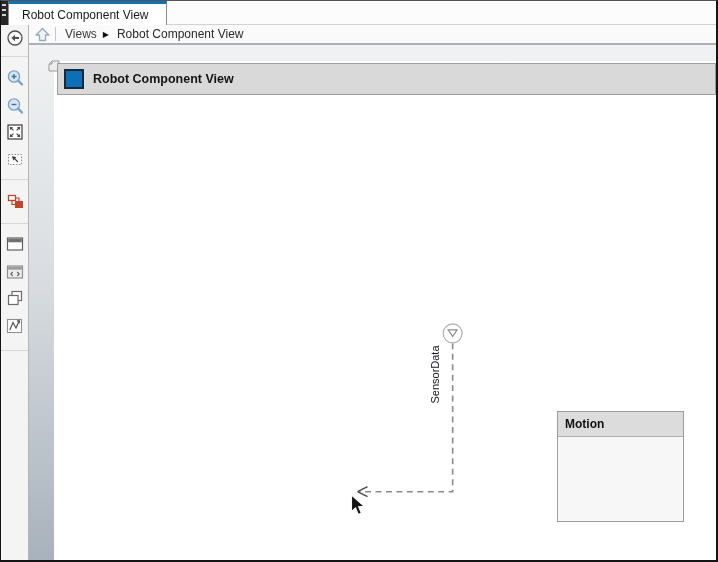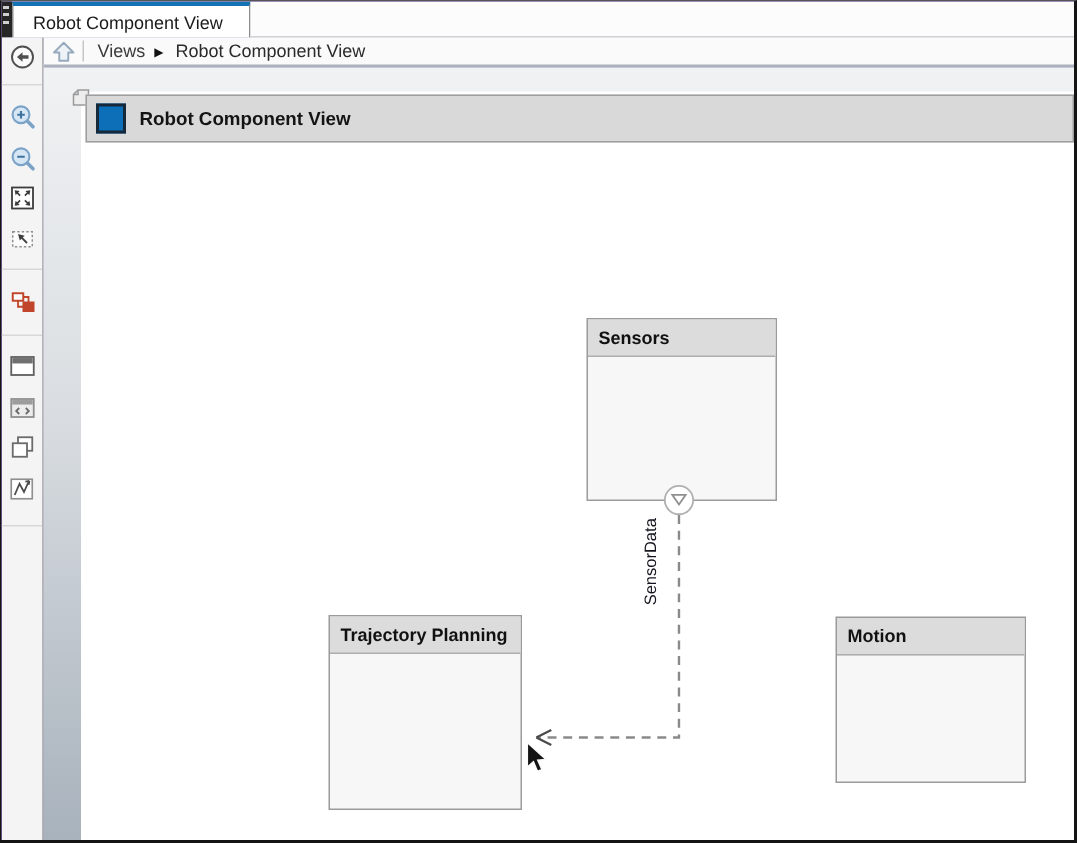--- a/index.html
+++ b/index.html
@@ -1,21 +1,21 @@
 <!DOCTYPE html>
 <html><head>
 <meta charset="utf-8">
 <style>
   * { margin:0; padding:0; box-sizing:border-box; }
   html,body { background:#fff; }
   body { font-family:"Liberation Sans", sans-serif; }
 
   .window {
     position:relative; width:718px; height:562px;
-    background:#4c1d95; overflow:hidden;
+    background:#a16207; overflow:hidden;
     border:1px solid #141414; border-right-width:2px; border-bottom-width:2px; border-top-color:#555;
     display:flex; flex-direction:column;
   }
 
   
   .tabbar { height:24px; display:flex; align-items:stretch; background:#fdfdfd; flex:0 0 auto; }
   .panel-grip { width:7px; background:#262626; position:relative; }
   .panel-grip i { position:absolute; left:1px; top:3px; width:4px; height:12px;
     border-top:2px solid #cfcfcf; border-bottom:2px solid #cfcfcf; background:
     linear-gradient(#262626 0 3px, #cfcfcf 3px 5px, #262626 5px) ; }
@@ -188,26 +188,20 @@
             <path d="M1,4 L4,1 H11 V11 H1 Z" fill="#ededed" stroke="#9a9a9a" stroke-width="1"></path>
             <path d="M1,4 H4 V1" fill="none" stroke="#9a9a9a" stroke-width="1"></path>
           </svg>
         </div>
 
         <div class="dheader">
           <div class="viewicon"></div>
           <div class="dtitle">Robot Component View</div>
         </div>
 
-        <div class="component" style="left:362px; top:167px; width:127px; height:122px;">
-          <div class="chead">Sensors</div>
-        </div>
-        <div class="component" style="left:190px; top:365px; width:129px; height:130px;">
-          <div class="chead">Trajectory Planning</div>
-        </div>
         <div class="component" style="left:528px; top:366px; width:127px; height:111px;">
           <div class="chead">Motion</div>
         </div>
 
         <svg class="overlay" width="690" height="516" viewBox="0 0 690 516">
           <g class="hit">
             <path d="M425.5,299 V448 H332" fill="none" stroke="#8a8a8a" stroke-width="1.6" stroke-dasharray="6 4.5"></path>
             <path d="M330,448 L340,443 M330,448 L340,453" fill="none" stroke="#4a4a4a" stroke-width="1.5"></path>
           </g>
           <g class="hit">

